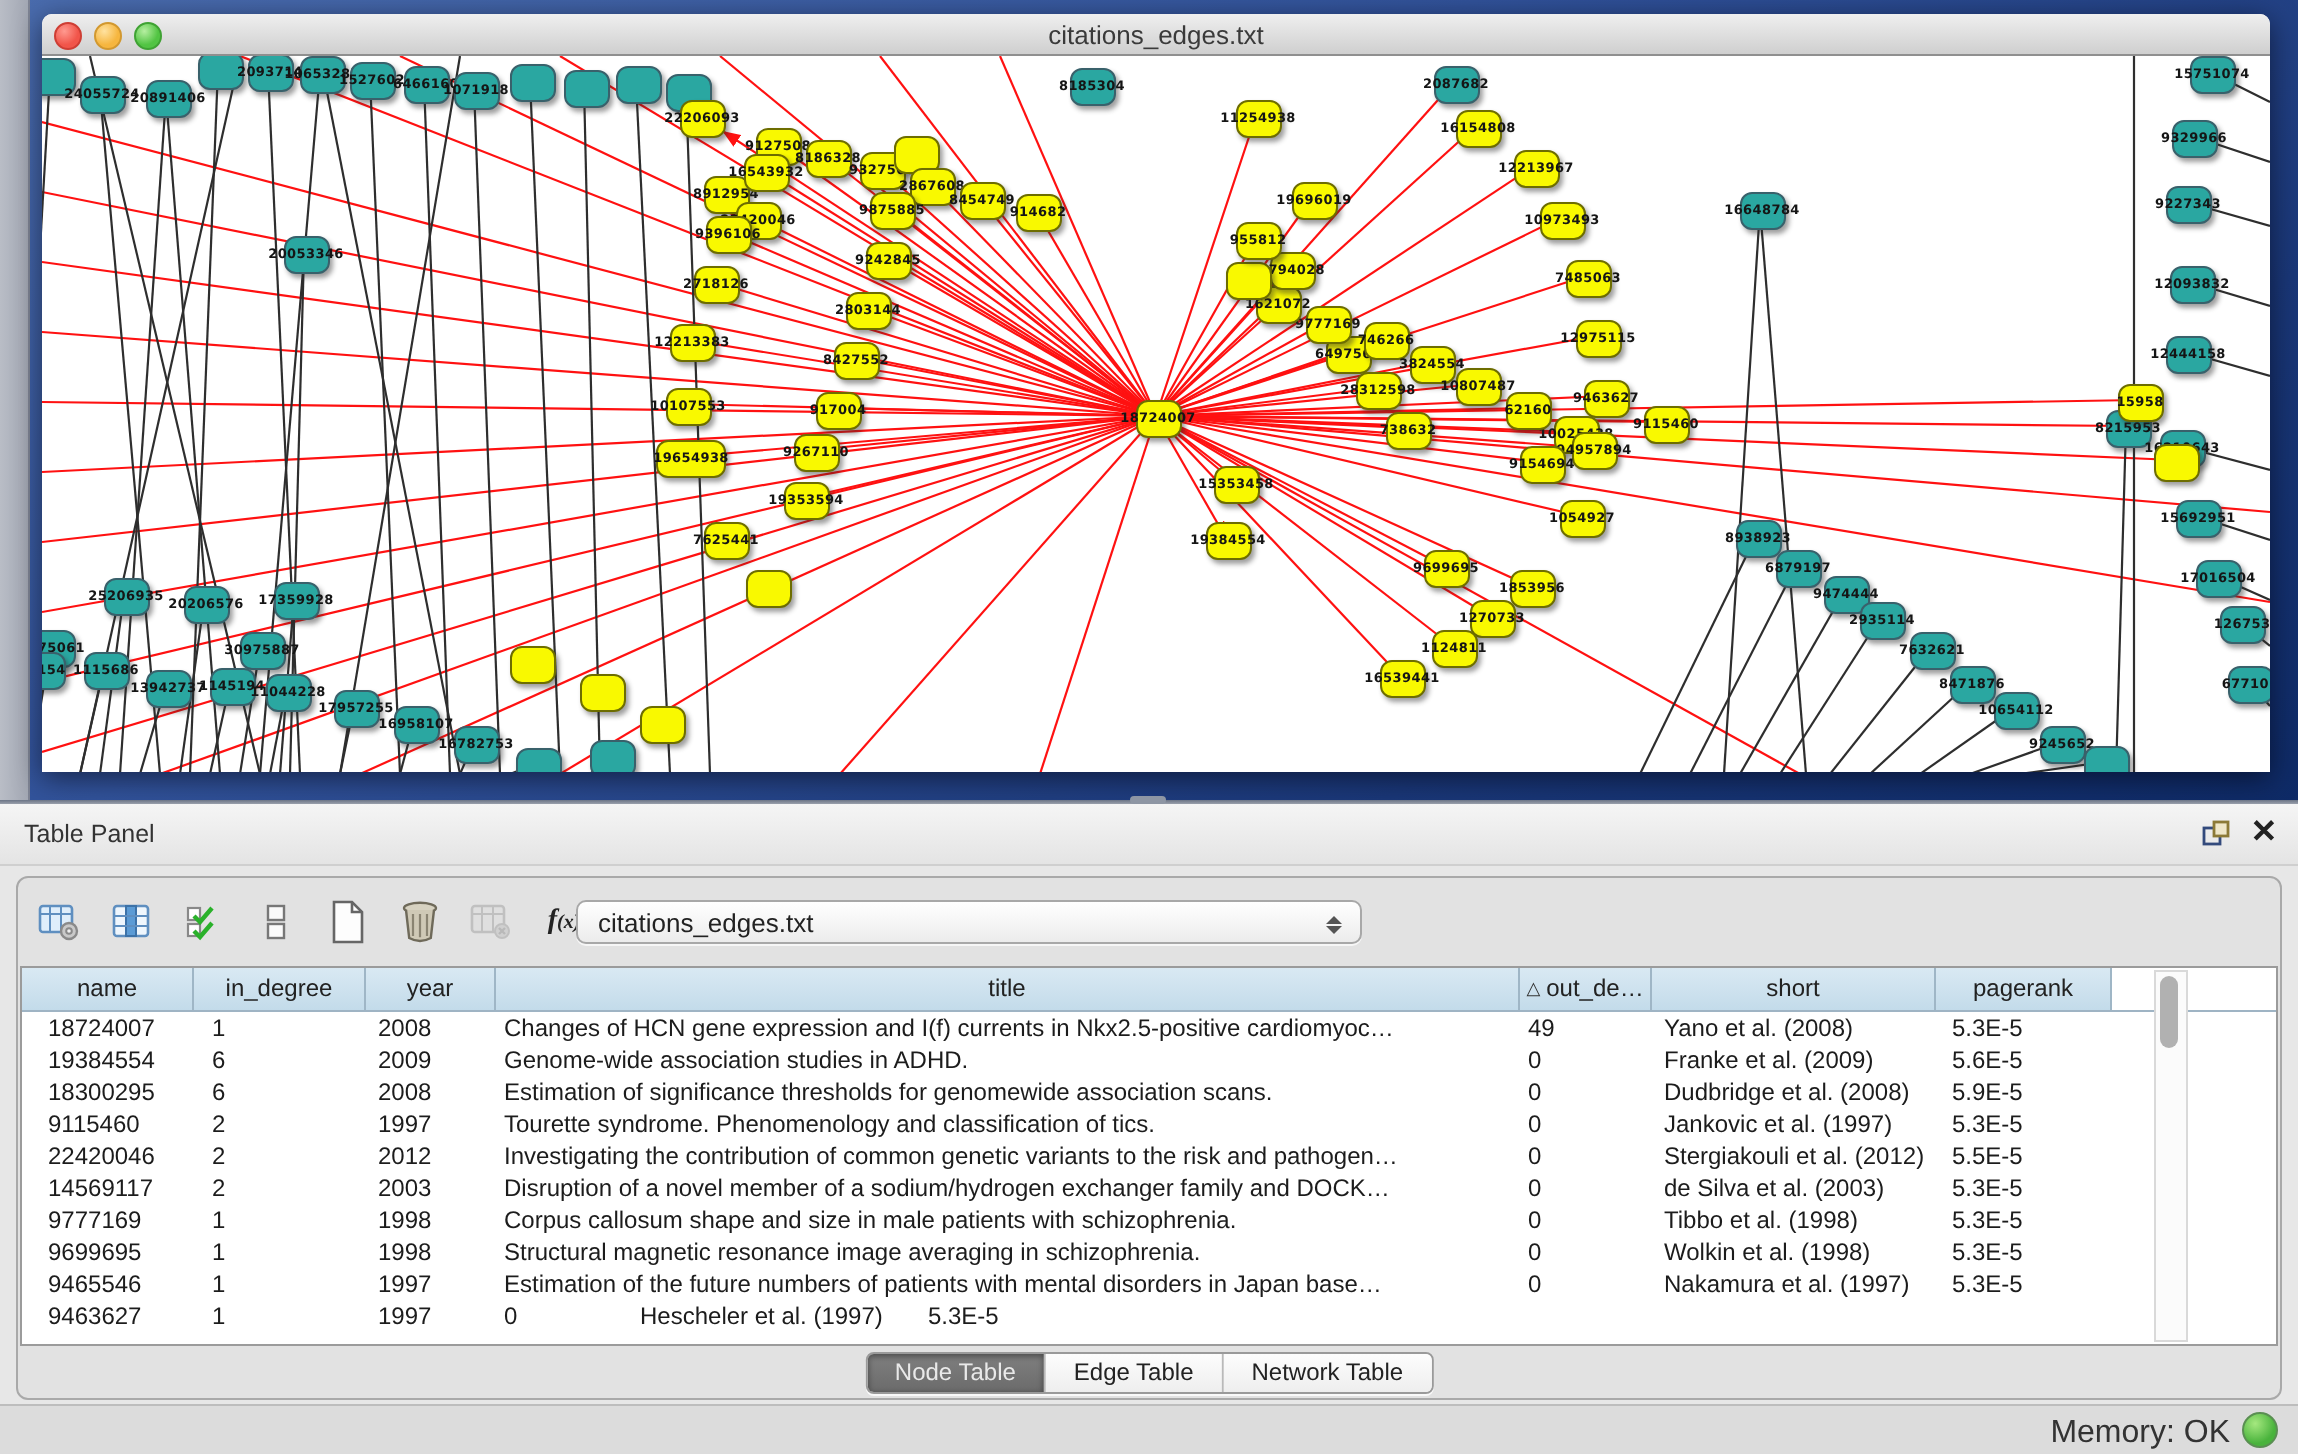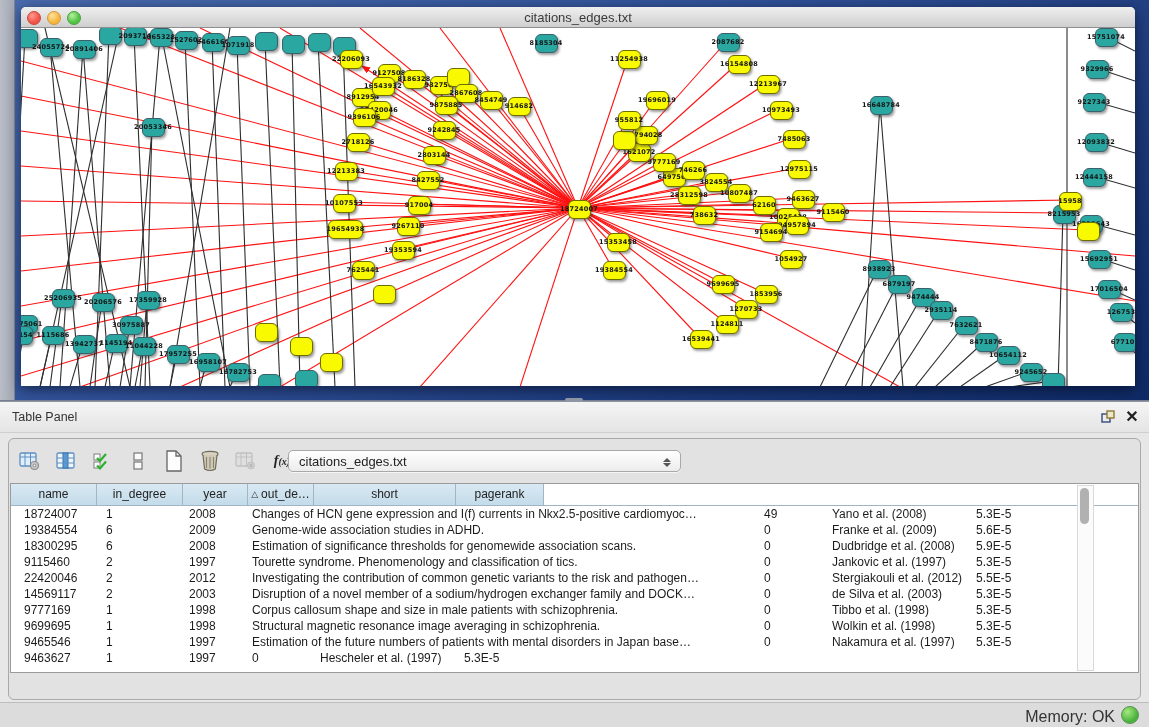--- a/index.html
+++ b/index.html
@@ -647,20 +647,21 @@
           <span class="up"></span>
           <span class="dn"></span>
         </span>
     </div>
 
     <div class="table-wrap">
       <div class="thead" id="thead">
           <div class="th c0">name</div>
           <div class="th c1">in_degree</div>
           <div class="th c2">year</div>
+          <div class="th c3">title</div>
           <div class="th c4"><span class="sort">△</span>out_de…</div>
           <div class="th c5">short</div>
           <div class="th c6">pagerank</div>
           <div class="th th-filler"></div>
         </div>
       <div id="tbody">
           <div class="trow">
             <div class="td c0">18724007</div>
             <div class="td c1">1</div>
             <div class="td c2">2008</div>
@@ -749,19 +750,24 @@
             <div class="td c5">Hescheler et al. (1997)</div>
             <div class="td c6">5.3E-5</div>
           </div>
         </div>
     </div>
 
     <div class="vscroll">
       <div class="vthumb"></div>
     </div>
 
+    <div class="tabs" id="tabs">
+        <div class="tab selected">Node Table</div>
+        <div class="tab">Edge Table</div>
+        <div class="tab">Network Table</div>
+      </div>
   </div>
 </div>
 
 <div class="status-bar">
   <span class="memory">Memory: OK</span>
   <span class="mem-dot"></span>
 </div>
 
 </body></html>

